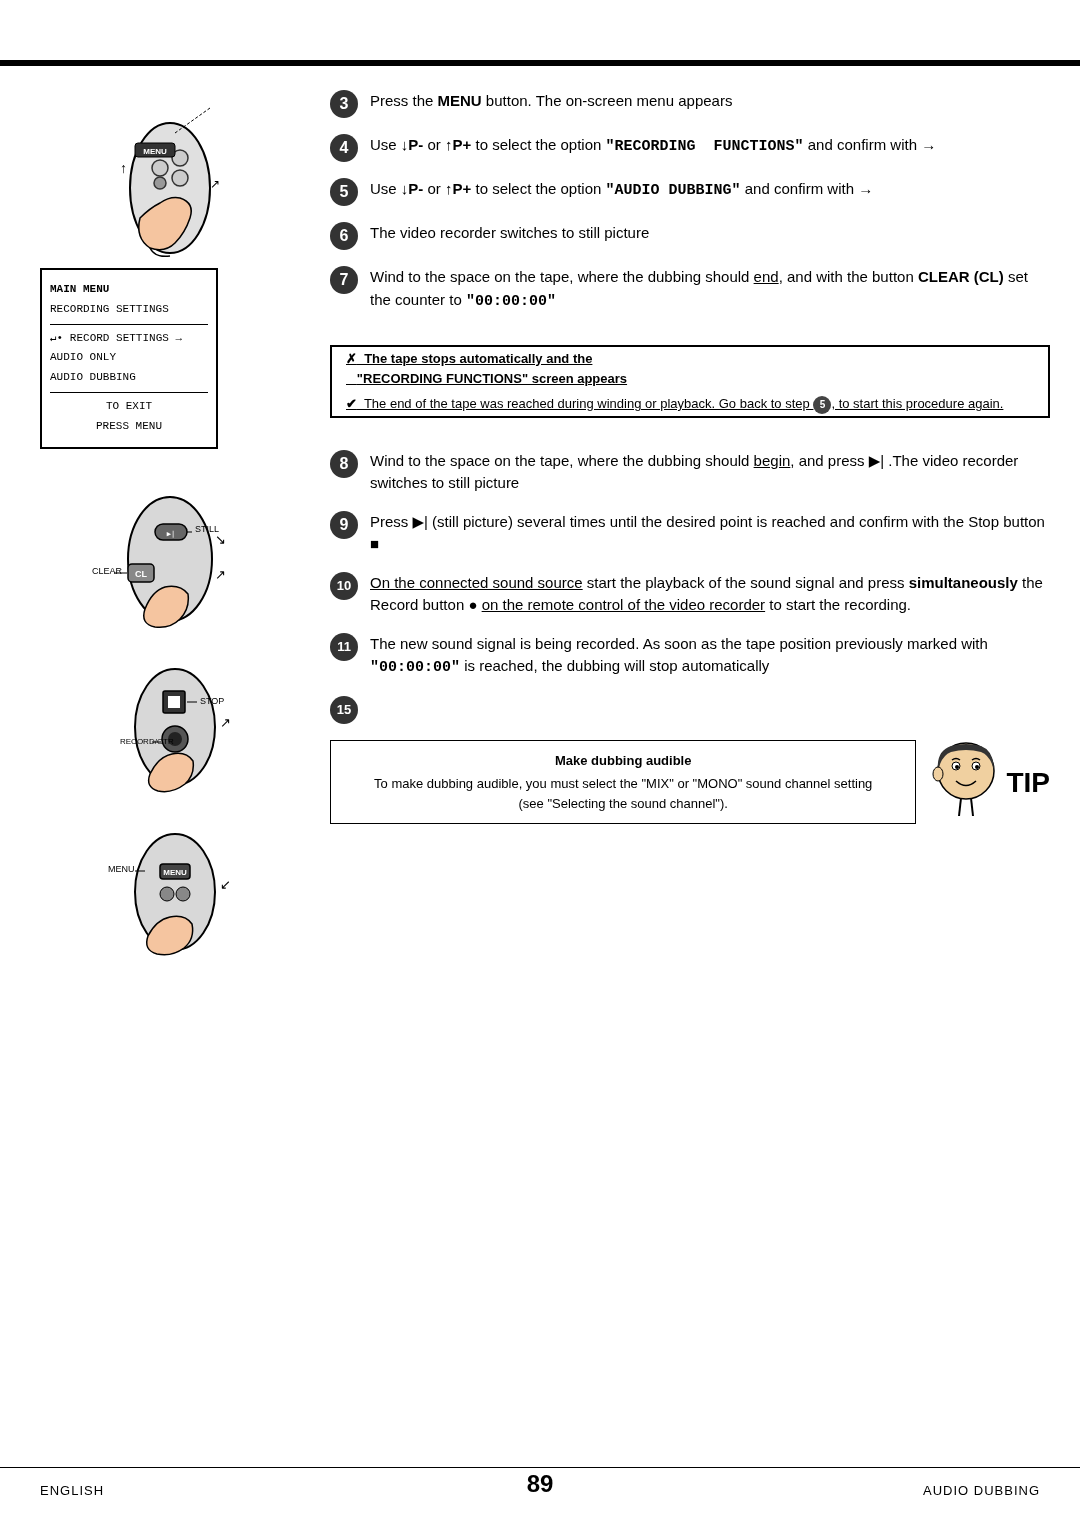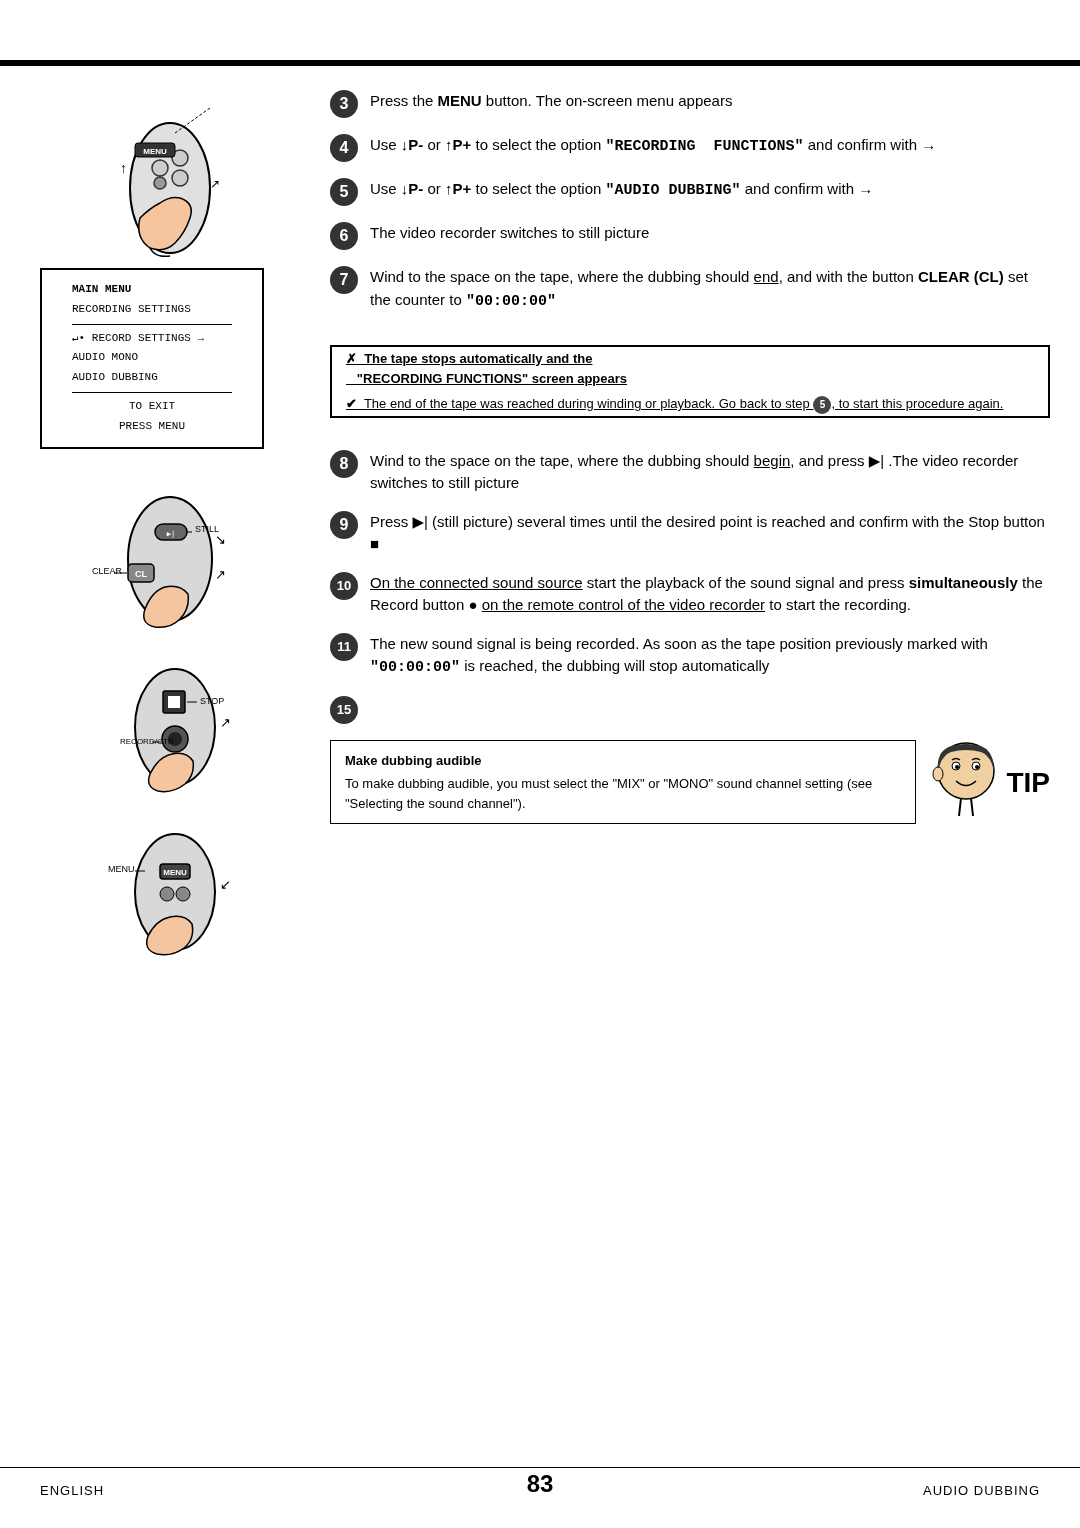--- a/index.html
+++ b/index.html
@@ -78,27 +78,27 @@
       font-size: 15px;
     }
 
     .step-text strong, .step-text b {
       font-weight: bold;
     }
 
     
     .menu-box {
       border: 2px solid #000;
-      padding: 10px 30px;
+      padding: 10px 8px;
       font-family: 'Courier New', monospace;
       font-size: 11px;
       line-height: 1.8;
       margin-top: 10px;
       margin-bottom: 10px;
-      width: 224px;
+      width: 178px;
     }
 
     .menu-box .title {
       font-weight: bold;
       font-size: 11px;
     }
 
     .menu-box .divider {
       border-top: 1px solid #000;
       margin: 4px 0;
@@ -132,24 +132,25 @@
     .tip-label {
       font-size: 28px;
       font-weight: bold;
       text-align: right;
       margin-top: 4px;
     }
 
     
     .tip-box {
       border: 1px solid #000;
-      padding: 10px 14px;
+      padding: 10px 32px;
       margin: 12px 0;
       font-size: 13px;
       line-height: 1.5;
+      text-align: center;
     }
 
     .tip-box .tip-title {
       font-weight: bold;
       font-size: 13px;
       margin-bottom: 4px;
     }
 
     
     .footer {
@@ -220,21 +221,21 @@
       <text x="40" y="85" font-size="14" fill="#000">↑</text>
       <text x="130" y="100" font-size="12" fill="#000">↗</text>
     </svg>
   </div>
 
   <div class="menu-box">
     <div class="title">MAIN MENU</div>
     <div>RECORDING SETTINGS</div>
     <div class="divider"></div>
     <div>↵• RECORD SETTINGS    →</div>
-    <div>  AUDIO MONO</div>
+    <div>  AUDIO ONLY</div>
     <div>  AUDIO DUBBING</div>
     <div class="divider"></div>
     <div style="text-align:center;">TO EXIT</div>
     <div style="text-align:center;">PRESS MENU</div>
   </div>
 
   <div class="svg-container" style="margin-top:20px;">
     <svg width="220" height="160" viewBox="0 0 220 160">
 
       <ellipse cx="100" cy="90" rx="42" ry="62" fill="#d8d8d8" stroke="#000" stroke-width="2"></ellipse>
@@ -420,13 +421,13 @@
 
 </div>
 
 <div class="bottom-bar"></div>
 
 <div class="footer">
   <span style="text-transform:uppercase; letter-spacing:1px; font-size:13px;">English</span>
   <span style="text-transform:uppercase; letter-spacing:1px; font-size:13px;">Audio Dubbing</span>
 </div>
 
-<div class="page-number">83</div>
+<div class="page-number">89</div>
 
 </body></html>

